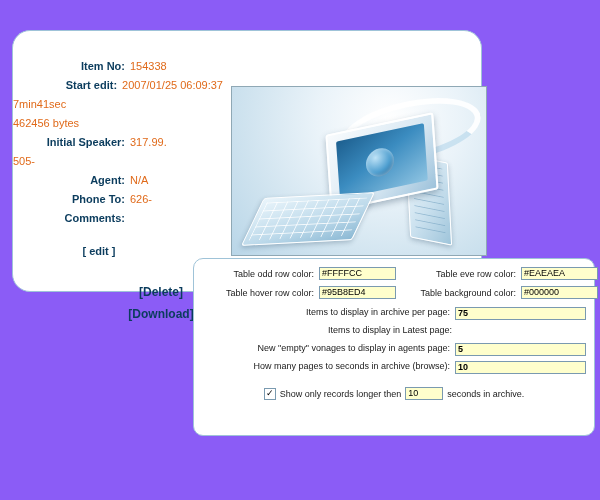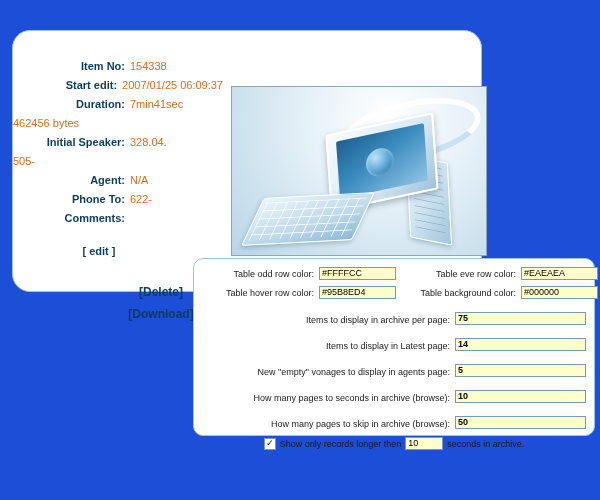--- a/index.html
+++ b/index.html
@@ -8,21 +8,21 @@
     width: 600px;
     height: 500px;
     background: #ffffff;
     font-family: "Liberation Sans", sans-serif;
   }
   #root {
     position: relative;
     width: 600px;
     height: 500px;
     overflow: hidden;
-    background: #1d4ed8;
+    background: #8b5cf6;
   }
 
   
   .details-panel {
     position: absolute;
     left: 12px;
     top: 30px;
     width: 470px;
     height: 262px;
     border: 1px solid #9fc3d8;
@@ -291,23 +291,22 @@
     line-height: 13px;
     padding: 4px 2px;
     color: #000000;
     box-sizing: border-box;
   }
   .txt.color { width: 77px; }
 
   .num-rows { }
   .num-row {
     display: flex;
-    align-items: flex-end;
+    align-items: flex-start;
     height: 18px;
-    margin-top: 8px;
   }
   .num-row .field-label {
     width: 250px;
   }
   .txt.num { width: 132px; font-weight: bold; }
 
   .checkbox-row {
     display: flex;
     align-items: center;
     justify-content: center;
@@ -344,40 +343,39 @@
     <div class="meta-list">
       <div class="meta-row">
         <div class="meta-label">Item No:</div>
         <div class="meta-value">154338</div>
       </div>
       <div class="meta-row">
         <div class="meta-label">Start edit:</div>
         <div class="meta-value">2007/01/25 06:09:37</div>
       </div>
       <div class="meta-row">
-        <div class="meta-label">Duration:</div>
         <div class="meta-value">7min41sec</div>
       </div>
       <div class="meta-row">
         <div class="meta-value">462456 bytes</div>
       </div>
       <div class="meta-row">
         <div class="meta-label">Initial Speaker:</div>
-        <div class="meta-value">328.04.</div>
+        <div class="meta-value">317.99.</div>
       </div>
       <div class="meta-row">
         <div class="meta-value">505-</div>
       </div>
       <div class="meta-row">
         <div class="meta-label">Agent:</div>
         <div class="meta-value">N/A</div>
       </div>
       <div class="meta-row">
         <div class="meta-label">Phone To:</div>
-        <div class="meta-value">622-</div>
+        <div class="meta-value">626-</div>
       </div>
       <div class="meta-row">
         <div class="meta-label">Comments:</div>
         <div class="meta-value"></div>
       </div>
     </div>
 
     <a class="edit-link" href="#">[ edit ]</a>
 
     <div class="action-links">
@@ -432,33 +430,28 @@
       </div>
     </div>
 
     <div class="num-rows">
       <div class="num-row">
         <div class="field-label">Items to display in archive per page:</div>
         <input class="txt num" type="text" value="75" style="">
       </div>
       <div class="num-row">
         <div class="field-label">Items to display in Latest page:</div>
-        <input class="txt num" type="text" value="14" style="">
       </div>
       <div class="num-row">
         <div class="field-label">New "empty" vonages to display in agents page:</div>
         <input class="txt num" type="text" value="5" style="">
       </div>
       <div class="num-row">
         <div class="field-label">How many pages to seconds in archive (browse):</div>
         <input class="txt num" type="text" value="10" style="">
-      </div>
-      <div class="num-row">
-        <div class="field-label">How many pages to skip in archive (browse):</div>
-        <input class="txt num" type="text" value="50" style="">
       </div>
     </div>
 
     <div class="checkbox-row">
       <span class="cb">✓</span>
       <span class="cb-text">Show only records longer then</span>
       <input class="txt secs" type="text" value="10" style="">
       <span class="cb-text">seconds in archive.</span>
     </div>
 

